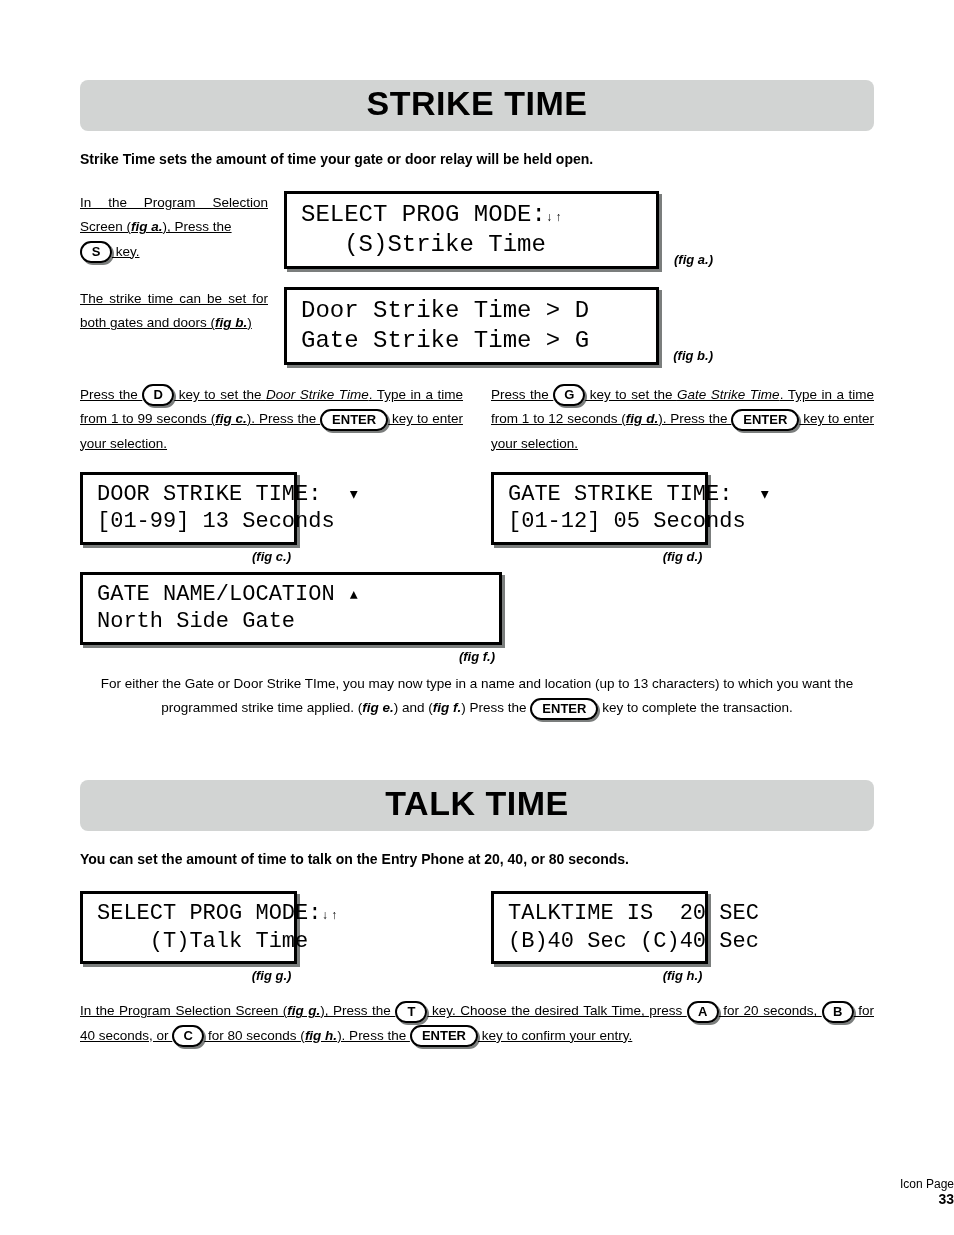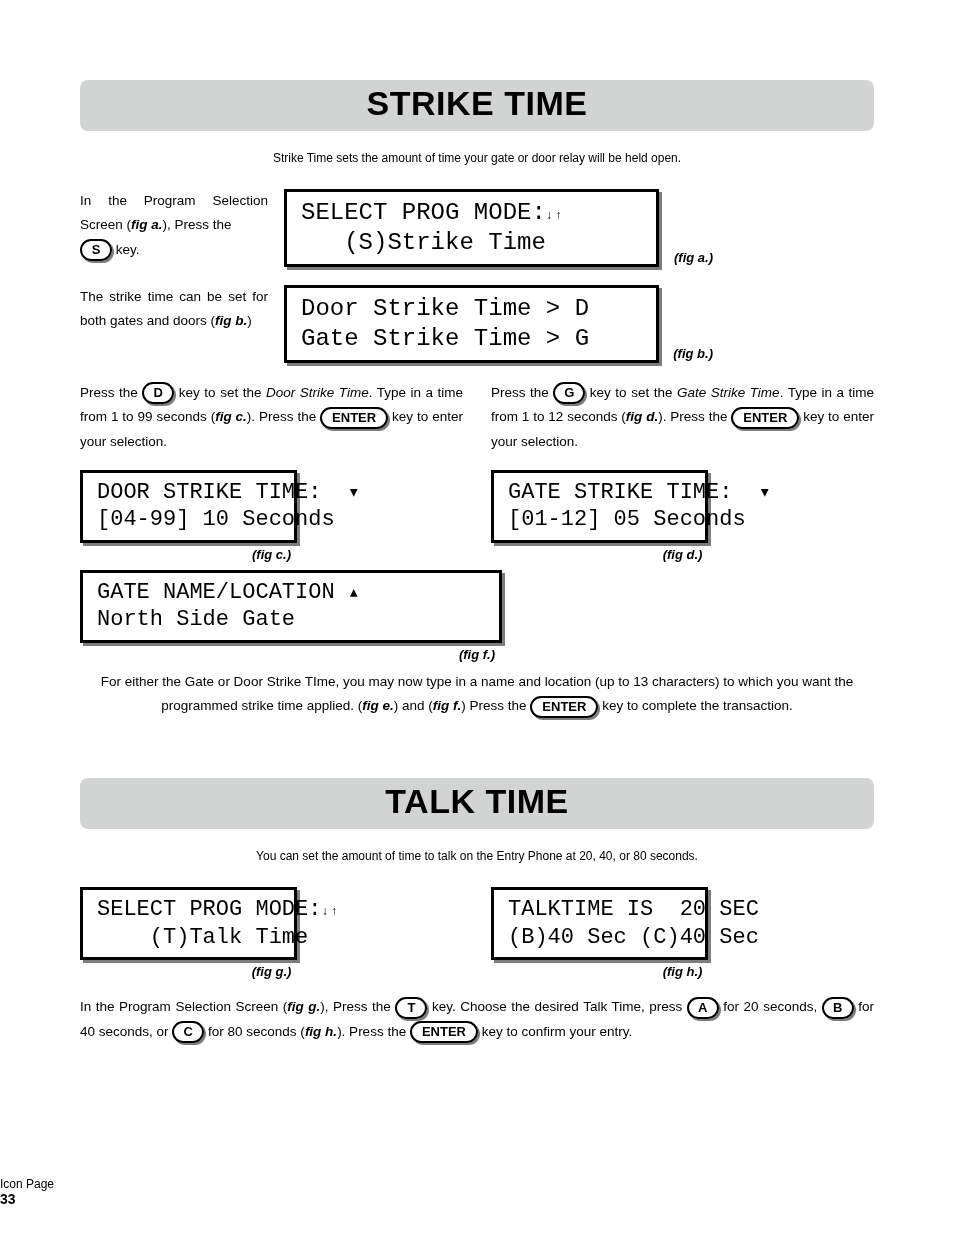--- a/index.html
+++ b/index.html
@@ -24,23 +24,22 @@
   }
   .title-bar h1 {
     margin: 0;
     font-size: 34px;
     font-weight: 900;
     letter-spacing: 0.5px;
     font-family: "Arial Black", Arial, sans-serif;
     text-transform: uppercase;
   }
   .intro-line {
-    text-align: center;
-    font-weight: normal;
-    font-size: 12px;
+    font-weight: bold;
+    font-size: 14px;
     margin: 12px 0 24px 0;
   }
   .row {
     display: flex;
     align-items: flex-start;
     margin-bottom: 18px;
     gap: 16px;
   }
   .inst-col {
     width: 188px;
@@ -91,20 +90,21 @@
     box-shadow: 2px 2px 0 #7b7e7d;
     font-family: Arial, sans-serif;
     vertical-align: middle;
     text-align: center;
   }
   .keycap.small { min-width: 12px; }
   .keycap.wide { padding: 0 10px; }
   .body-text {
     font-size: 13.5px;
     line-height: 1.8;
+    text-decoration: underline;
   }
   .two-col {
     display: flex;
     gap: 28px;
   }
   .half {
     width: 50%;
   }
   .lcd-half-wrap {
     width: 100%;
@@ -121,21 +121,21 @@
     font-size: 20px;
   }
   .mini-seg {
     font-size:12px;
     letter-spacing:2px;
   }
   .footer {
     position: absolute;
     bottom: 28px;
     left: 0; right: 0;
-    text-align: left;
+    text-align: right;
     font-size: 12px;
   }
   .footer .pg {
     font-size: 14px;
     font-weight: 900;
   }
   .center-note {
     text-align: center;
     font-size: 13.5px;
     line-height: 1.8;
@@ -182,21 +182,21 @@
       <span>Press the </span><span class="keycap small">D</span><span> key to set the </span><em>Door Strike Time</em><span>. Type in a time from 1 to 99 seconds (</span><em class="fig">fig c.</em><span>). Press the </span><span class="keycap wide">ENTER</span><span> key to enter your selection.</span>
     </div>
     <div class="half body-text" style="text-align:justify;">
       <span>Press the </span><span class="keycap small">G</span><span> key to set the </span><em>Gate Strike Time</em><span>. Type in a time from 1 to 12 seconds (</span><em class="fig">fig d.</em><span>). Press the </span><span class="keycap wide">ENTER</span><span> key to enter your selection.</span>
     </div>
   </div>
 
   <div class="two-col" style="margin-top:16px;">
     <div class="half lcd-half-wrap">
       <div class="lcd half"><span>DOOR STRIKE TIME:  </span><span class="arrow-glyph">▾</span>
-<span>[04-99] 10 Seconds</span></div>
+<span>[01-99] 13 Seconds</span></div>
       <span class="fig-label">(fig c.)</span>
     </div>
     <div class="half lcd-half-wrap">
       <div class="lcd half"><span>GATE STRIKE TIME:  </span><span class="arrow-glyph">▾</span>
 <span>[01-12] 05 Seconds</span></div>
       <span class="fig-label">(fig d.)</span>
     </div>
   </div>
 
   <div class="two-col" style="margin-top:8px;">

